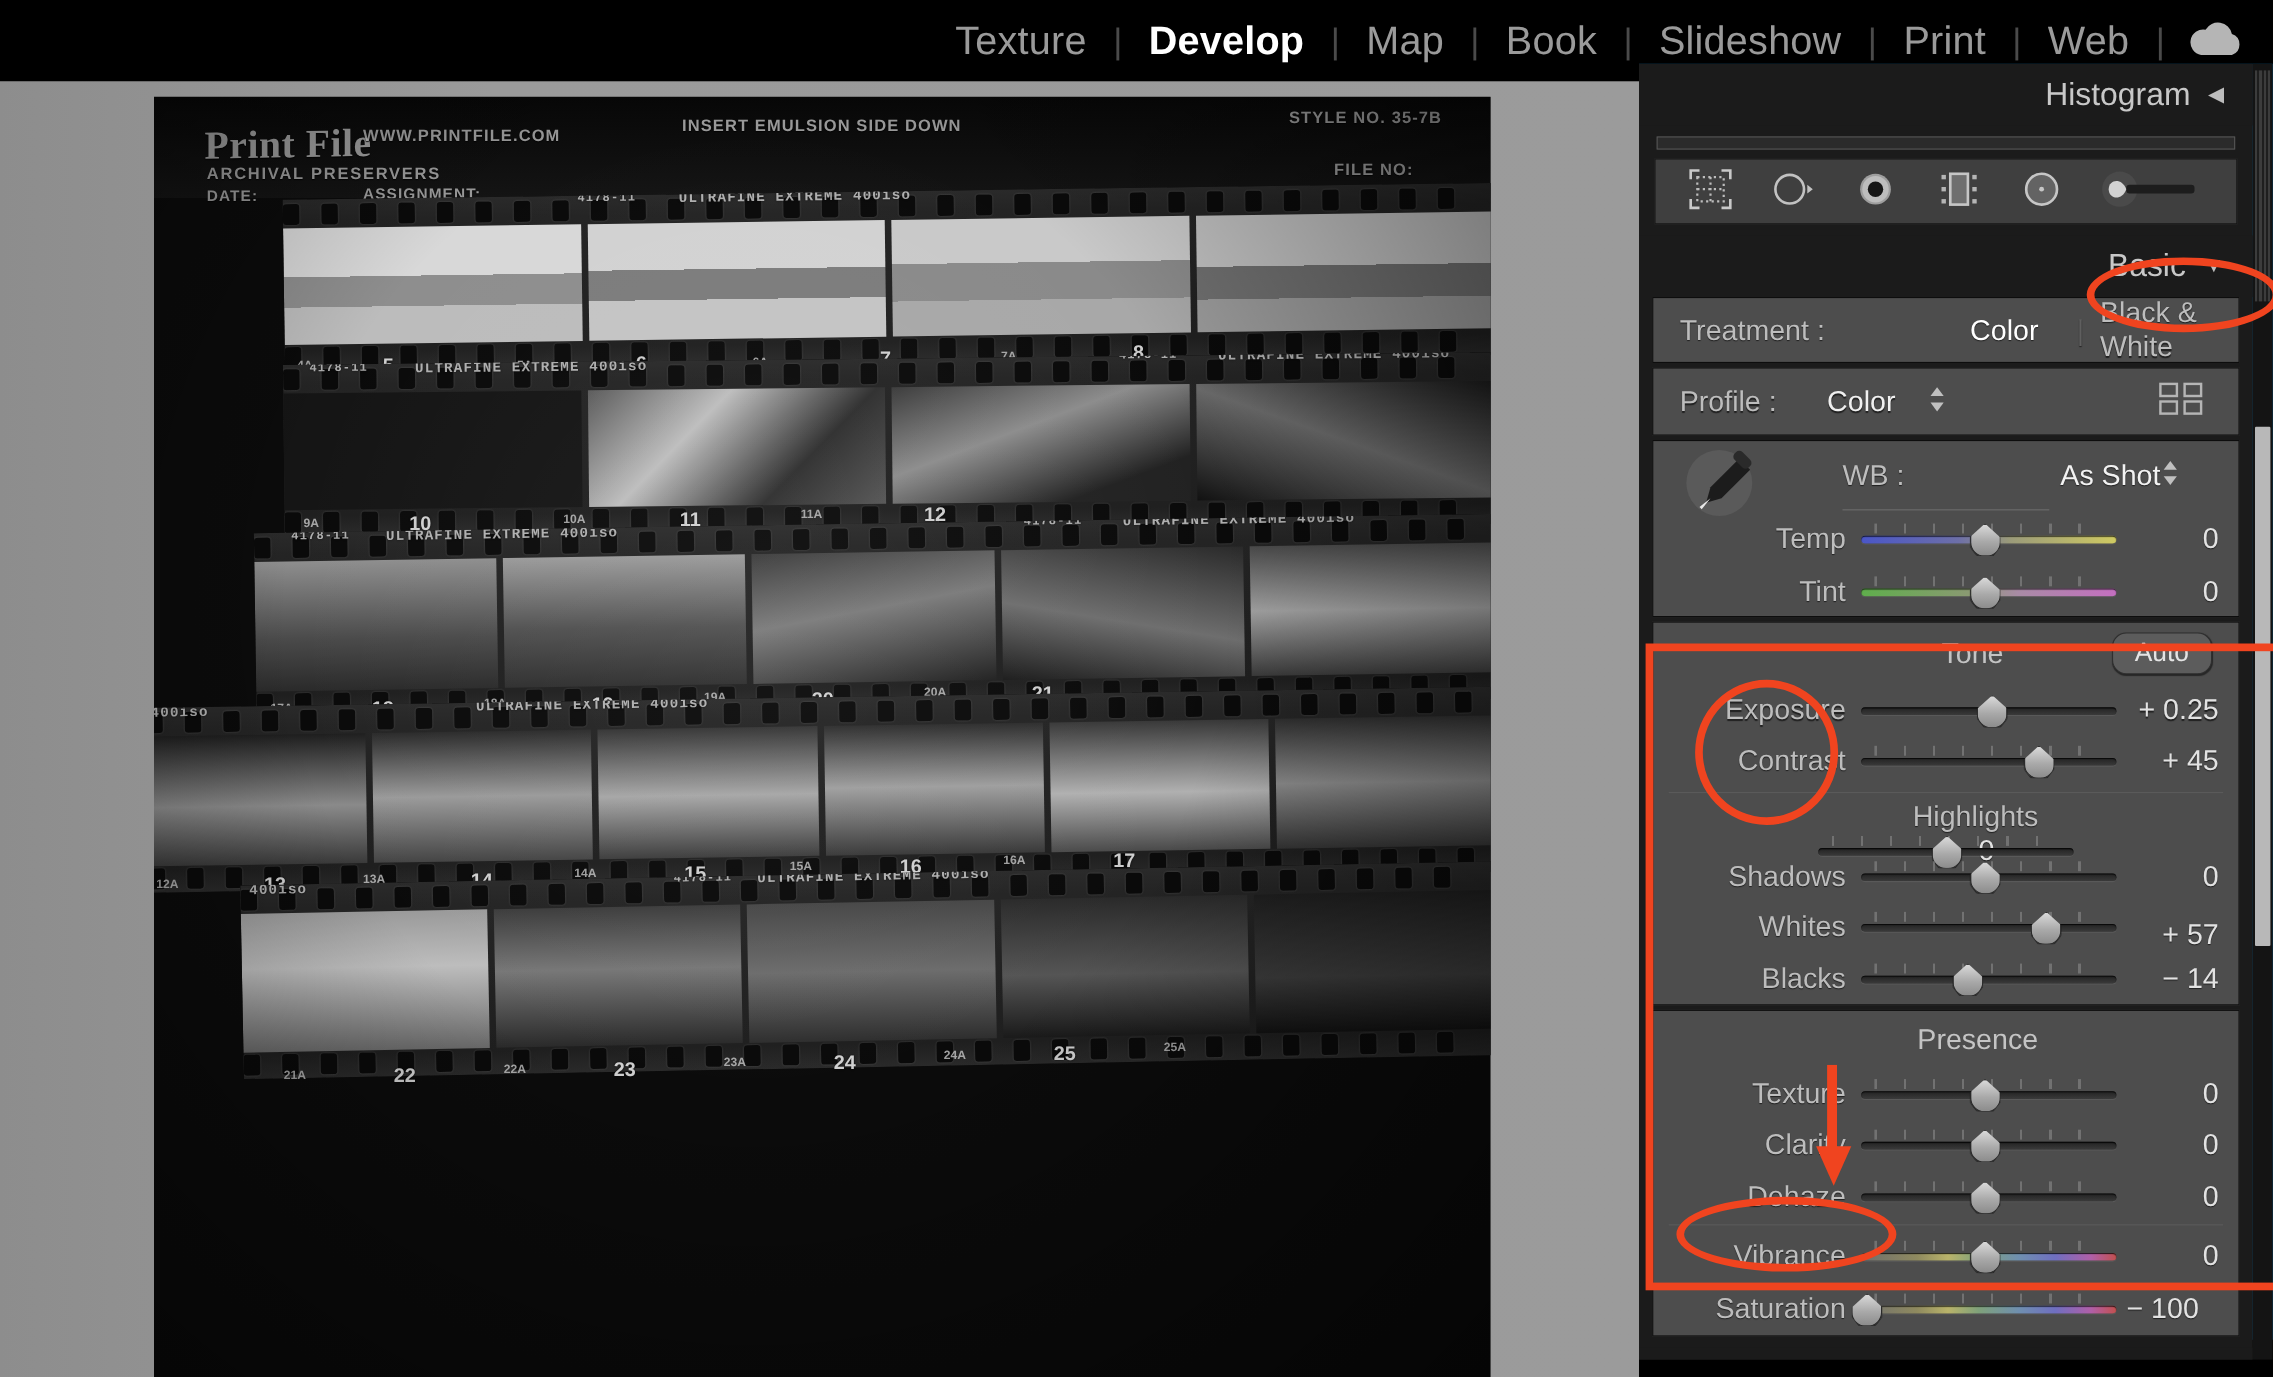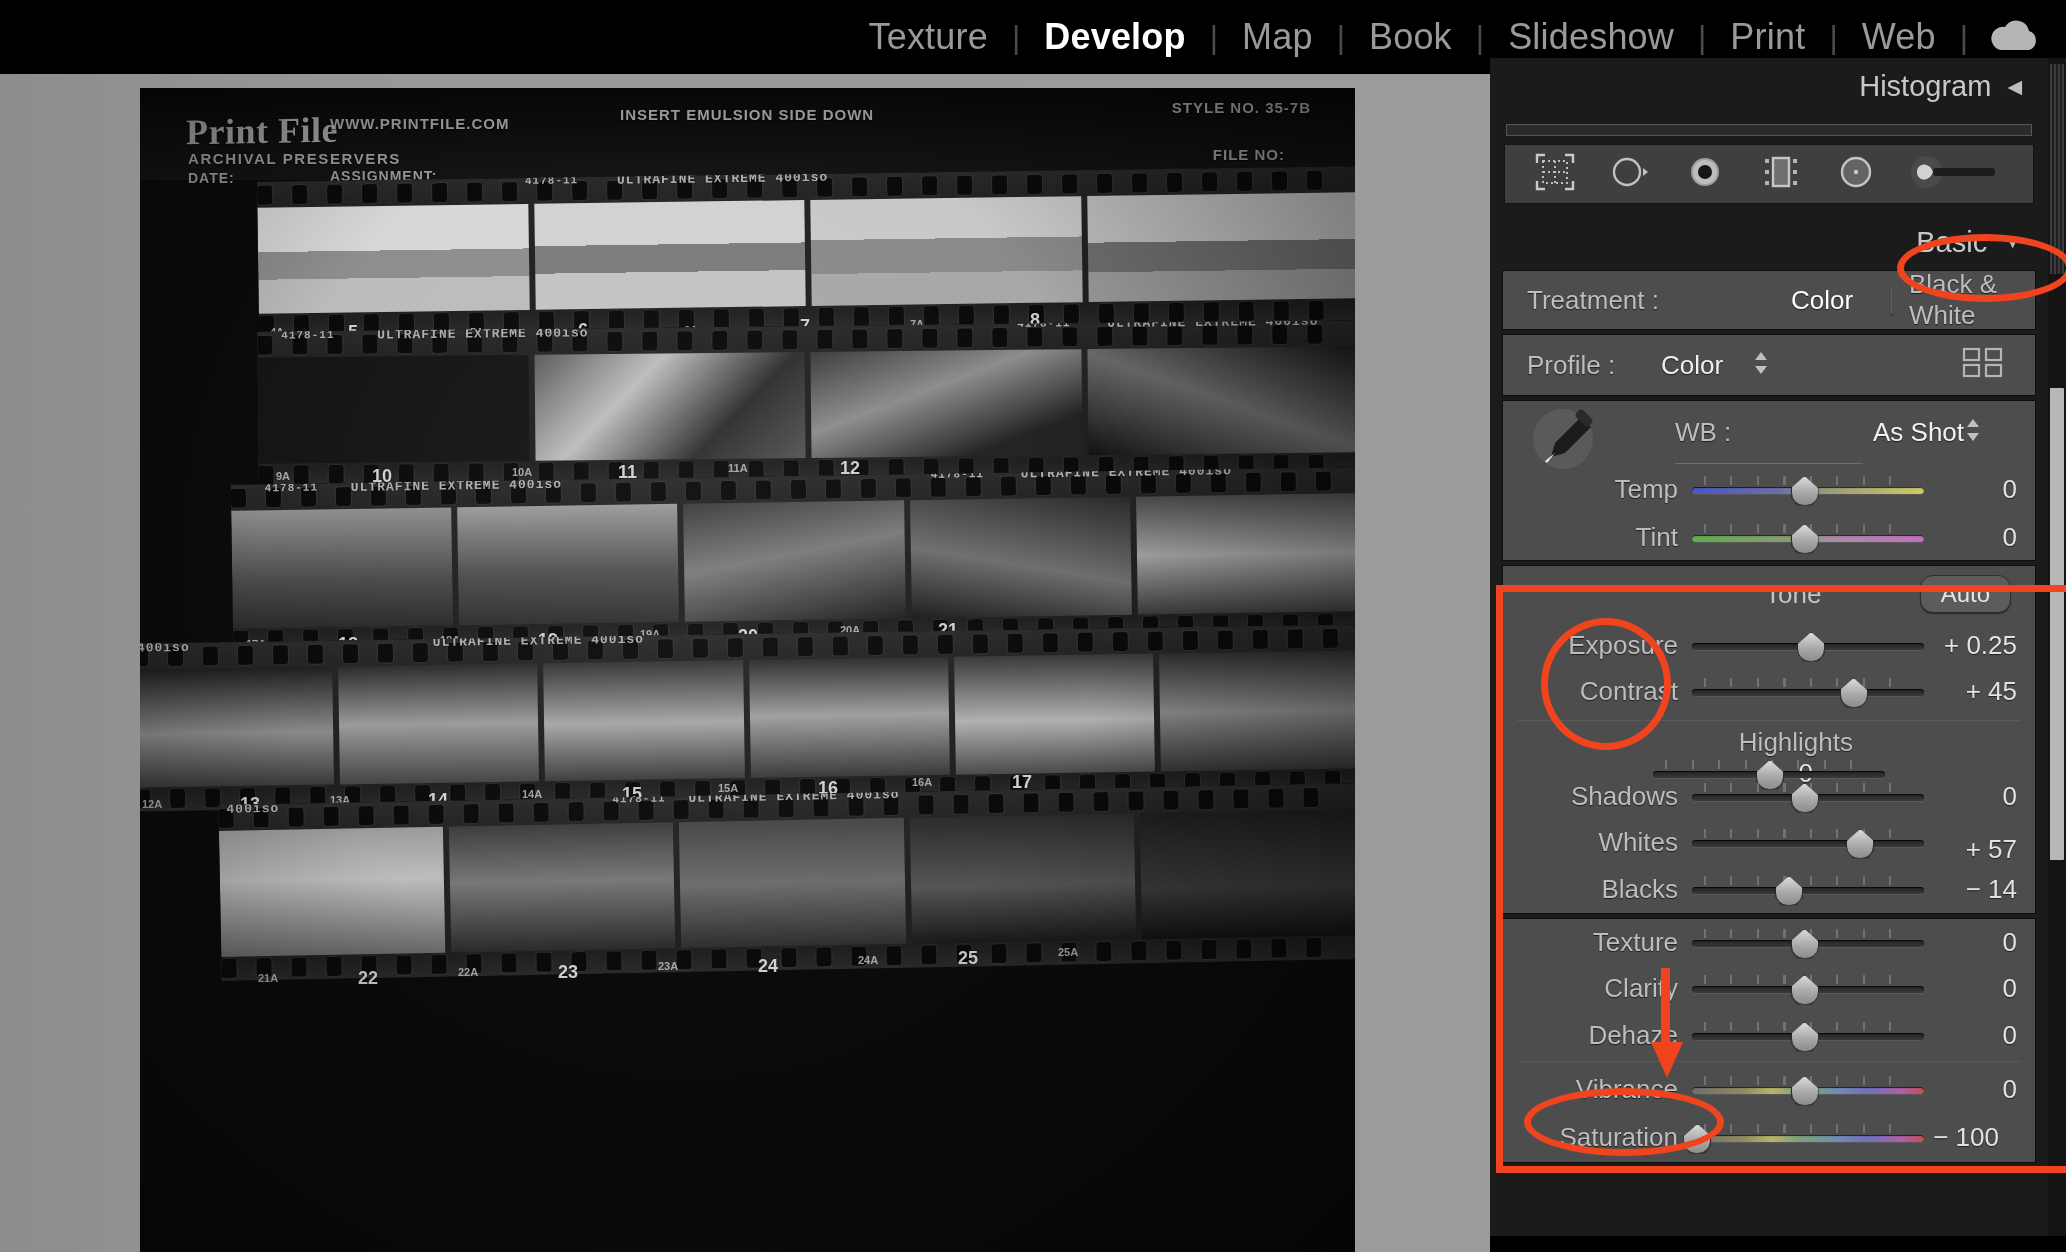--- a/index.html
+++ b/index.html
@@ -814,20 +814,23 @@
             <div class="sl-track"></div>
           <div class="sl-knob" style="left:43%;">
               <div class="k"></div>
             </div>
         </div>
         <span class="val val-w" style="width:124px;">− 14</span>
       </div>
     </div>
 
     <div class="sec-box" style="margin-top:4px;">
+      <div class="row" style="height:52px;">
+        <span class="sec-title" style="position:absolute;left:240px;">Presence</span>
+      </div>
       <div class="row" style="height:46px;">
         <span class="lbl lbl-w">Texture</span>
         <div class="sl">
           <div class="sl-ticks"></div>
             <div class="sl-track"></div>
           <div class="sl-knob" style="left:50%;">
               <div class="k"></div>
             </div>
         </div>
         <span class="val val-w" style="width:124px;">0</span>

